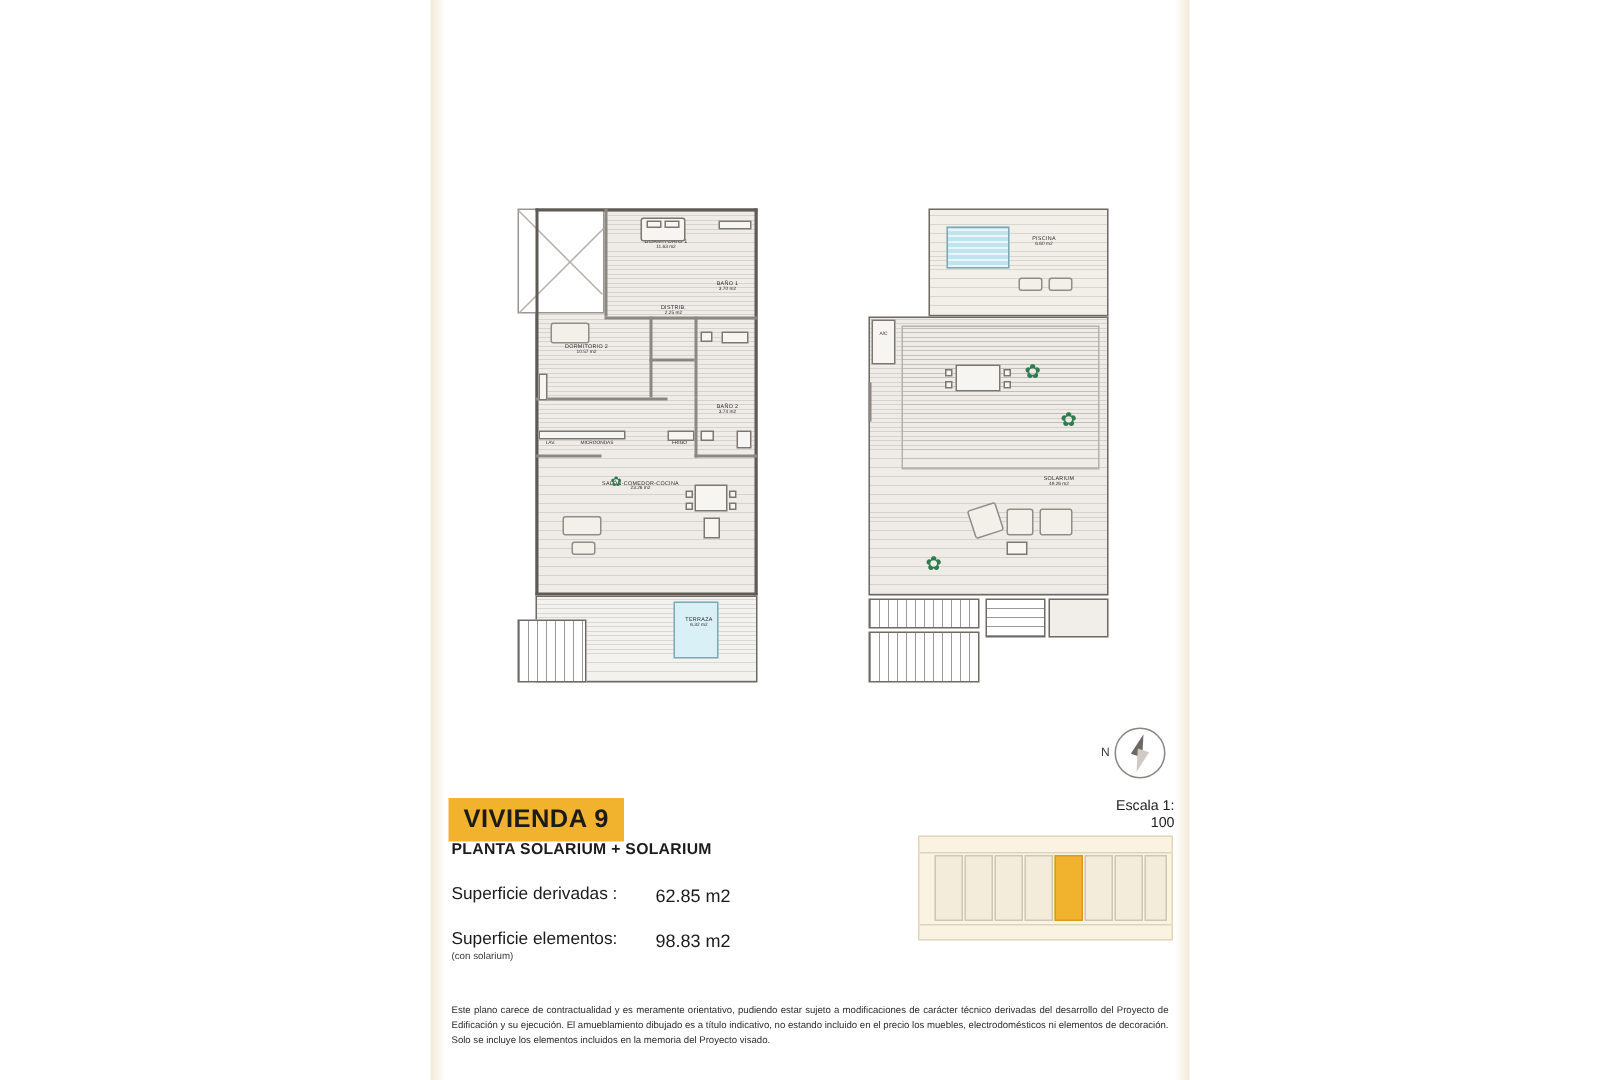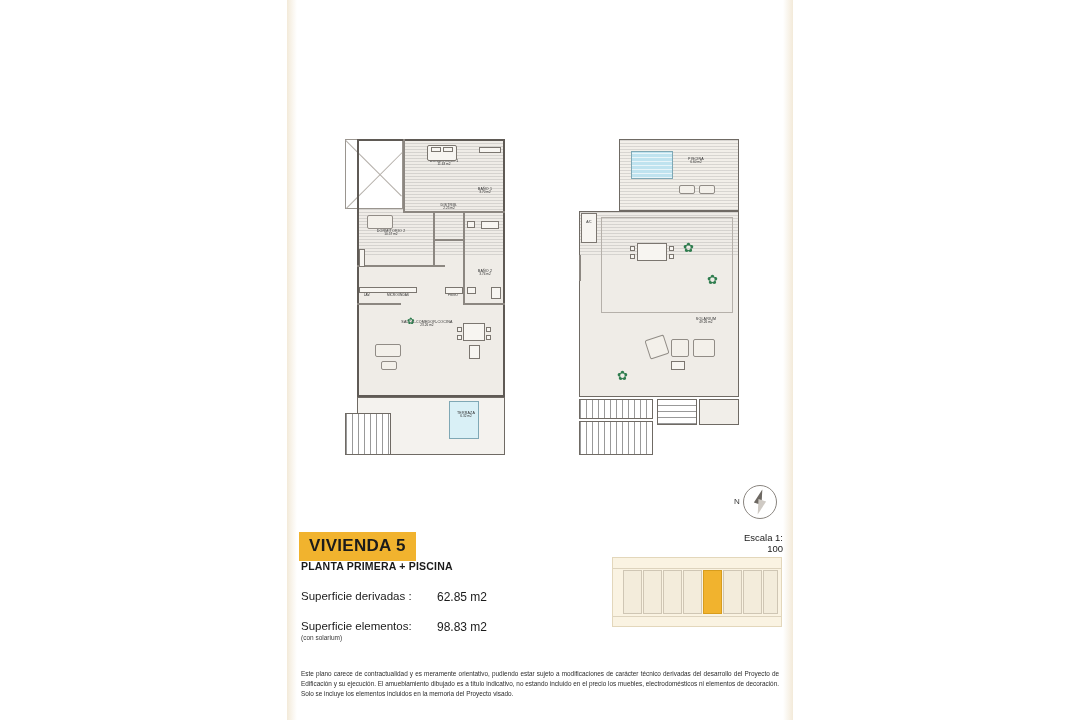--- a/index.html
+++ b/index.html
@@ -376,22 +376,22 @@
     </div>
 
     <div class="north" style="left:446px; top:485px;">
       <div class="north-needle"></div>
       <div class="north-needle2"></div>
     </div>
     <div class="north-n" style="left:437px; top:497px;">N</div>
 
     <div class="scale-text" style="left:429px; top:532px;text-align:right;">Escala 1: 100</div>
 
-    <div class="title-chip" style="left:2px; top:532px;">VIVIENDA 5</div>
-    <div class="subtitle" style="left:4px; top:560px;">PLANTA PRIMERA + PISCINA</div>
+    <div class="title-chip" style="left:2px; top:532px;">VIVIENDA 9</div>
+    <div class="subtitle" style="left:4px; top:560px;">PLANTA SOLARIUM + SOLARIUM</div>
 
     <div class="surf-label" style="left:4px; top:590px;">Superficie derivadas :</div>
     <div class="surf-value" style="left:140px; top:590px;">62.85 m2</div>
 
     <div class="surf-label" style="left:4px; top:620px;">Superficie elementos:</div>
     <div class="surf-sub" style="left:4px; top:634px;">(con solarium)</div>
     <div class="surf-value" style="left:140px; top:620px;">98.83 m2</div>
 
     <div class="keyplan" style="left:315px; top:557px; width:170px; height:70px;">
       <div class="kp-line" style="left:0px; top:10px; width:170px; height:1px;"></div>

